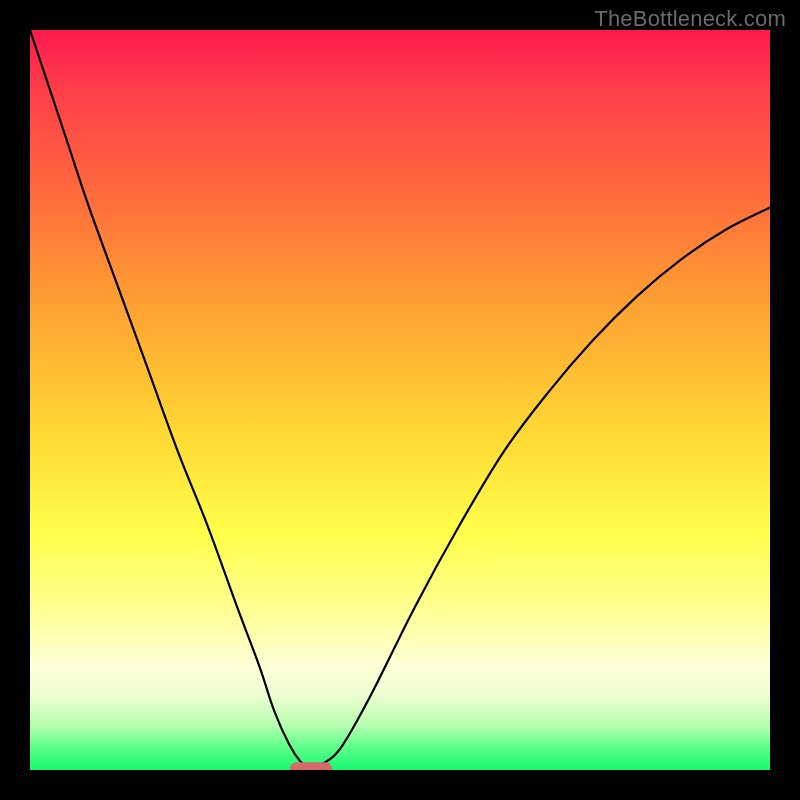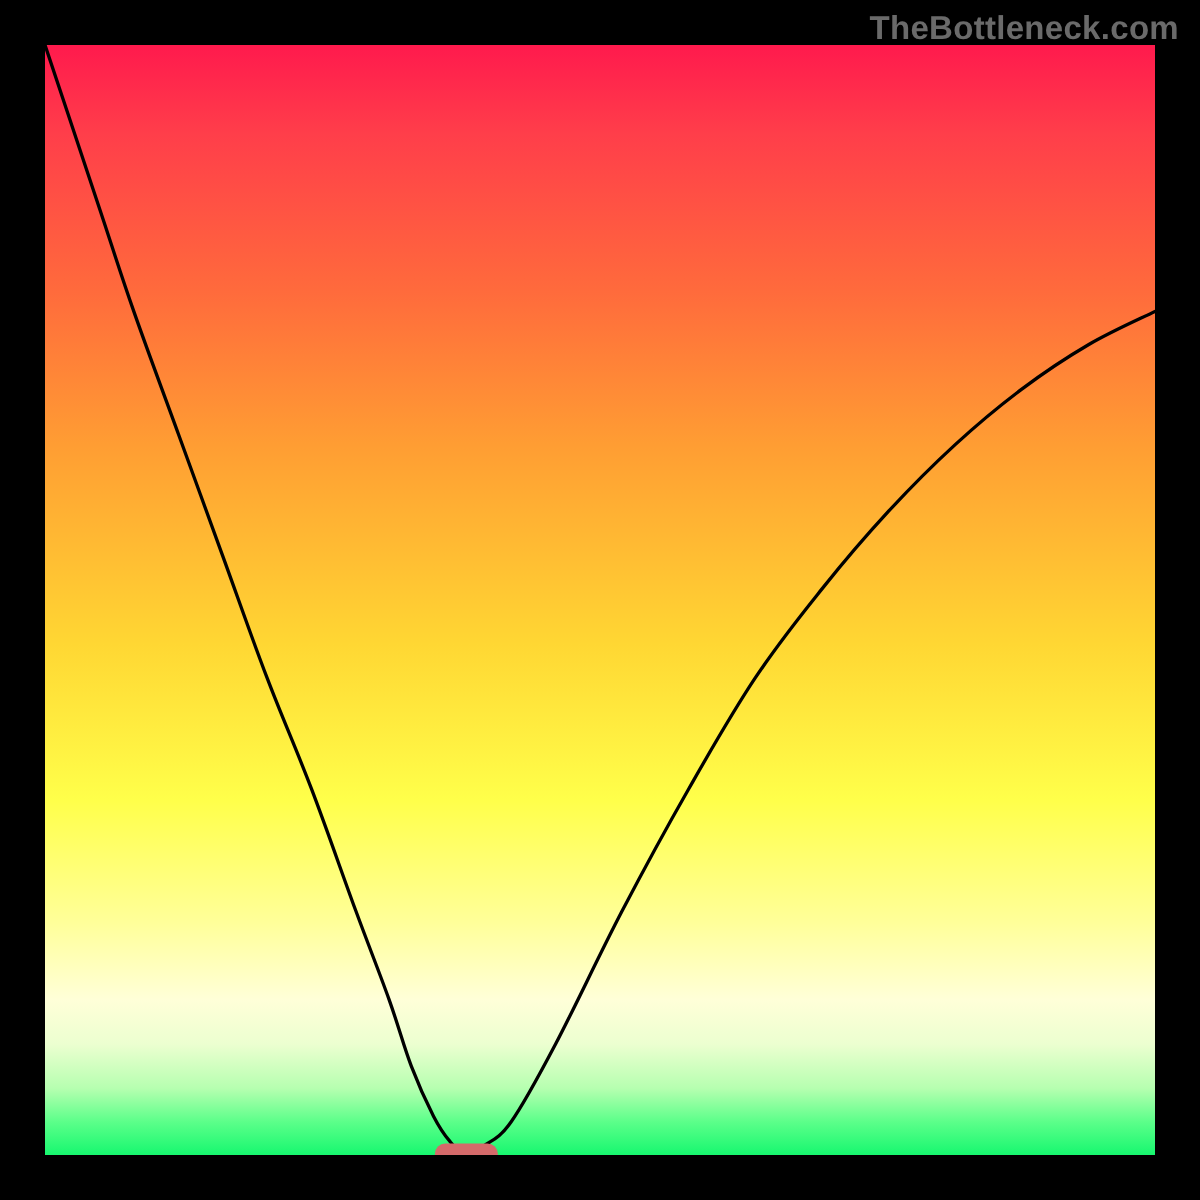--- a/index.html
+++ b/index.html
@@ -56,21 +56,21 @@
     position: absolute;
     left: 0; top: 0;
     width: 100%; height: 100%;
   }
   .watermark {
     position: absolute;
     top: 6px;
     right: 14px;
     color: #6a6a6a;
     font-size: 22px;
-    font-weight: 700;
+    font-weight: 400;
     letter-spacing: 0.2px;
     user-select: none;
   }
 </style>
 </head>
 <body>
 
 <div class="frame">
 
   <div class="plot-area">

